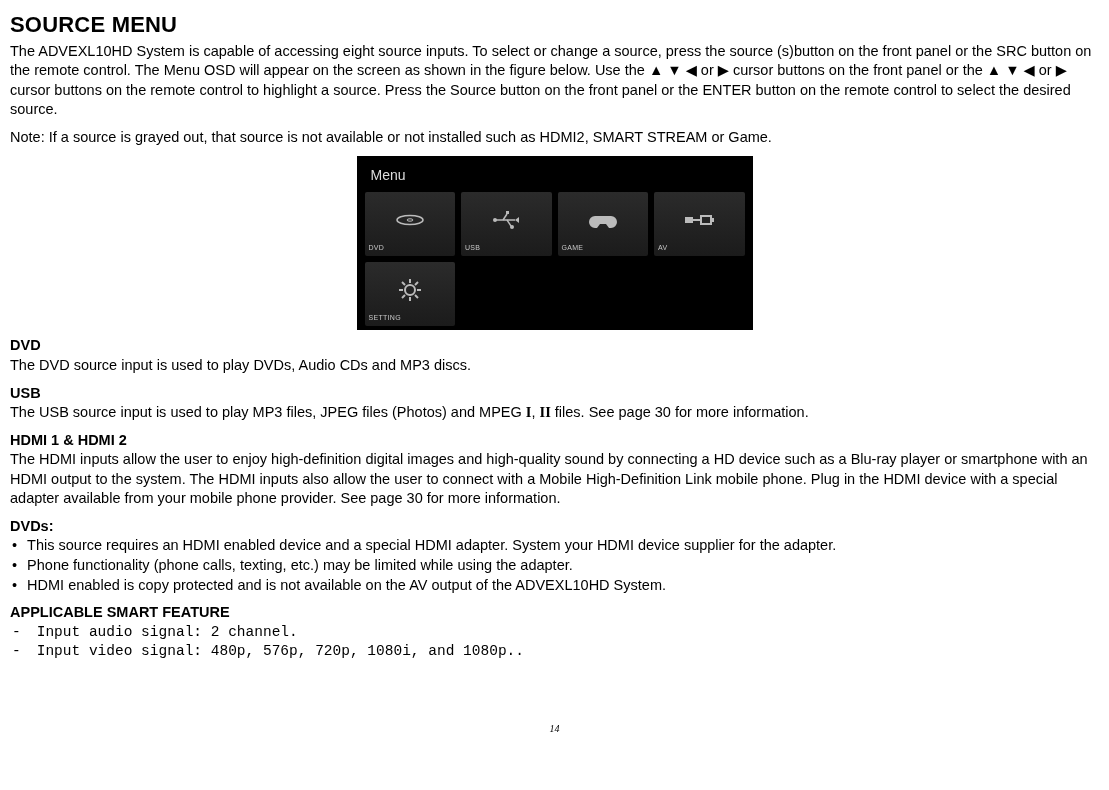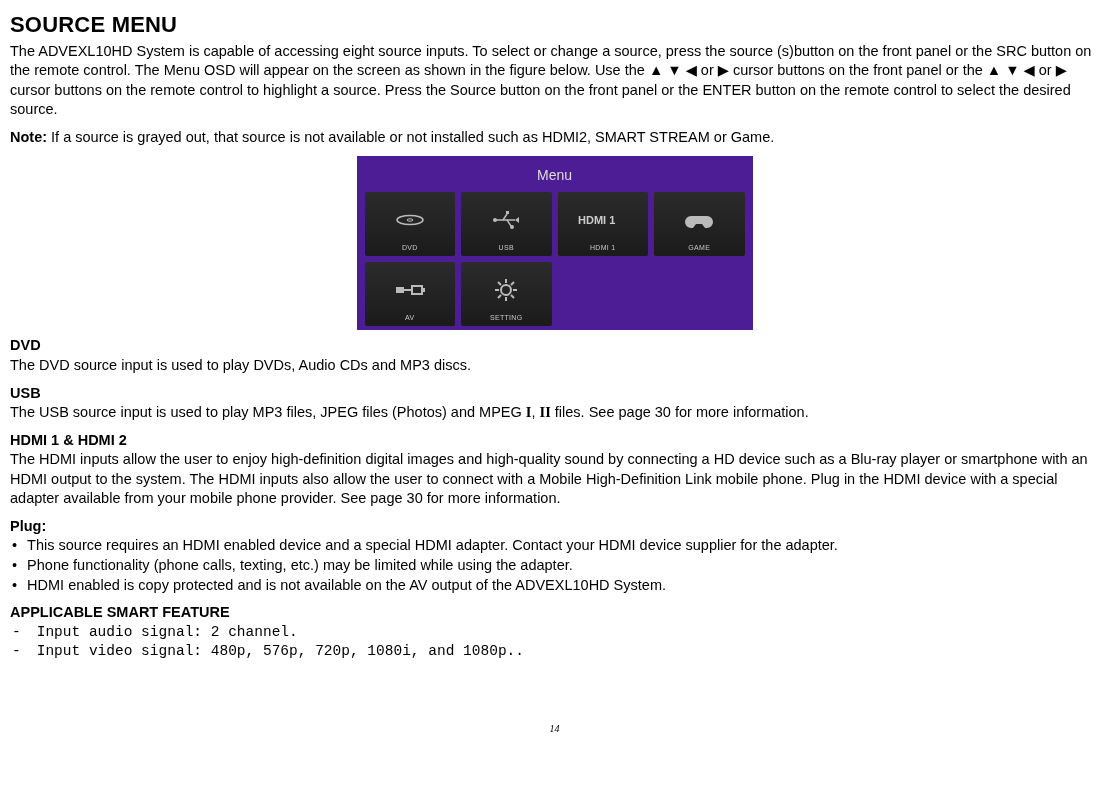--- a/index.html
+++ b/index.html
@@ -7,28 +7,28 @@
     font-family: "Myriad Pro", "Segoe UI", Arial, sans-serif;
     font-size: 14.5px;
     color: #000;
     background: #fff;
     padding: 10px 10px 30px 10px;
     width: 1109px;
     line-height: 1.35;
   }
   h1 { font-size: 22px; font-weight: 700; letter-spacing: 0.2px; margin-bottom: 2px;}
   p { margin-bottom: 8px; }
-  .bold { font-weight: 700; text-align: center; }
+  .bold { font-weight: 400; text-align: center; }
   .figure-wrap { text-align: center; margin: 6px 0 4px 0; }
   .osd {
     display: inline-block;
     width: 396px;
-    background: #4c1d95;
+    background: #000000;
     color: #fff;
-    text-align: center;
+    text-align: left;
     padding: 8px 8px 4px 8px;
   }
   .osd-title {
     font-family: Arial, sans-serif;
     font-size: 14px;
     color: #ddd;
     padding: 2px 6px 6px 6px;
   }
   .osd-grid {
     display: grid;
@@ -111,28 +111,20 @@
               <polygon points="26,12 30,9 30,15" fill="#bbb"></polygon>
               <line x1="14" y1="12" x2="18" y2="6" stroke="#bbb" stroke-width="1.5"></line>
               <rect x="17" y="3" width="3" height="3" fill="#bbb"></rect>
               <line x1="18" y1="12" x2="22" y2="18" stroke="#bbb" stroke-width="1.5"></line>
               <circle cx="23" cy="19" r="2" fill="#bbb"></circle>
             </svg>
         </div>
         <div class="lbl">USB</div>
       </div>
 
-      <div class="osd-cell">
-        <div class="icon">
-          <svg width="50" height="18" viewBox="0 0 50 18">
-              <text x="0" y="13" fill="#ccc" font-family="Arial" font-weight="700" font-size="11">HDMI 1</text>
-            </svg>
-        </div>
-        <div class="lbl">HDMI 1</div>
-      </div>
 
 
 
       <div class="osd-cell">
         <div class="icon">
           <svg width="34" height="24" viewBox="0 0 34 24">
               <path d="M9 8 h16 a6 6 0 0 1 0 12 h-2 l-3-4 h-6 l-3 4 h-2 a6 6 0 0 1 0-12 z" fill="#bbb"></path>
             </svg>
         </div>
         <div class="lbl">GAME</div>
@@ -177,23 +169,23 @@
 <p>The DVD source input is used to play DVDs, Audio CDs and MP3 discs.</p>
 
 <div class="subhead">USB</div>
 <p>
   <span>The USB source input is used to play MP3 files, JPEG files (Photos) and MPEG </span><span class="serif">I</span><span>, </span><span class="serif">II</span><span> files. See page 30 for more information.</span>
 </p>
 
 <div class="subhead">HDMI 1 &amp; HDMI 2</div>
 <p>The HDMI inputs allow the user to enjoy high-definition digital images and high-quality sound by connecting a HD device such as a Blu-ray player or smartphone with an HDMI output to the system. The HDMI inputs also allow the user to connect with a Mobile High-Definition Link mobile phone. Plug in the HDMI device with a special adapter available from your mobile phone provider. See page 30 for more information.</p>
 
-<div class="subhead">Plug:</div>
+<div class="subhead">DVDs:</div>
 <ul class="bullets">
-  <li>This source requires an HDMI enabled device and a special HDMI adapter. Contact your HDMI device supplier for the adapter.</li>
+  <li>This source requires an HDMI enabled device and a special HDMI adapter. System your HDMI device supplier for the adapter.</li>
   <li>Phone functionality (phone calls, texting, etc.) may be limited while using the adapter.</li>
   <li>HDMI enabled is copy protected and is not available on the AV output of the ADVEXL10HD System.</li>
 </ul>
 
 <div class="subhead">APPLICABLE SMART FEATURE</div>
 <ul class="dashes">
   <li>Input audio signal: 2 channel.</li>
   <li>Input video signal: 480p, 576p, 720p, 1080i, and 1080p..</li>
 </ul>
 

